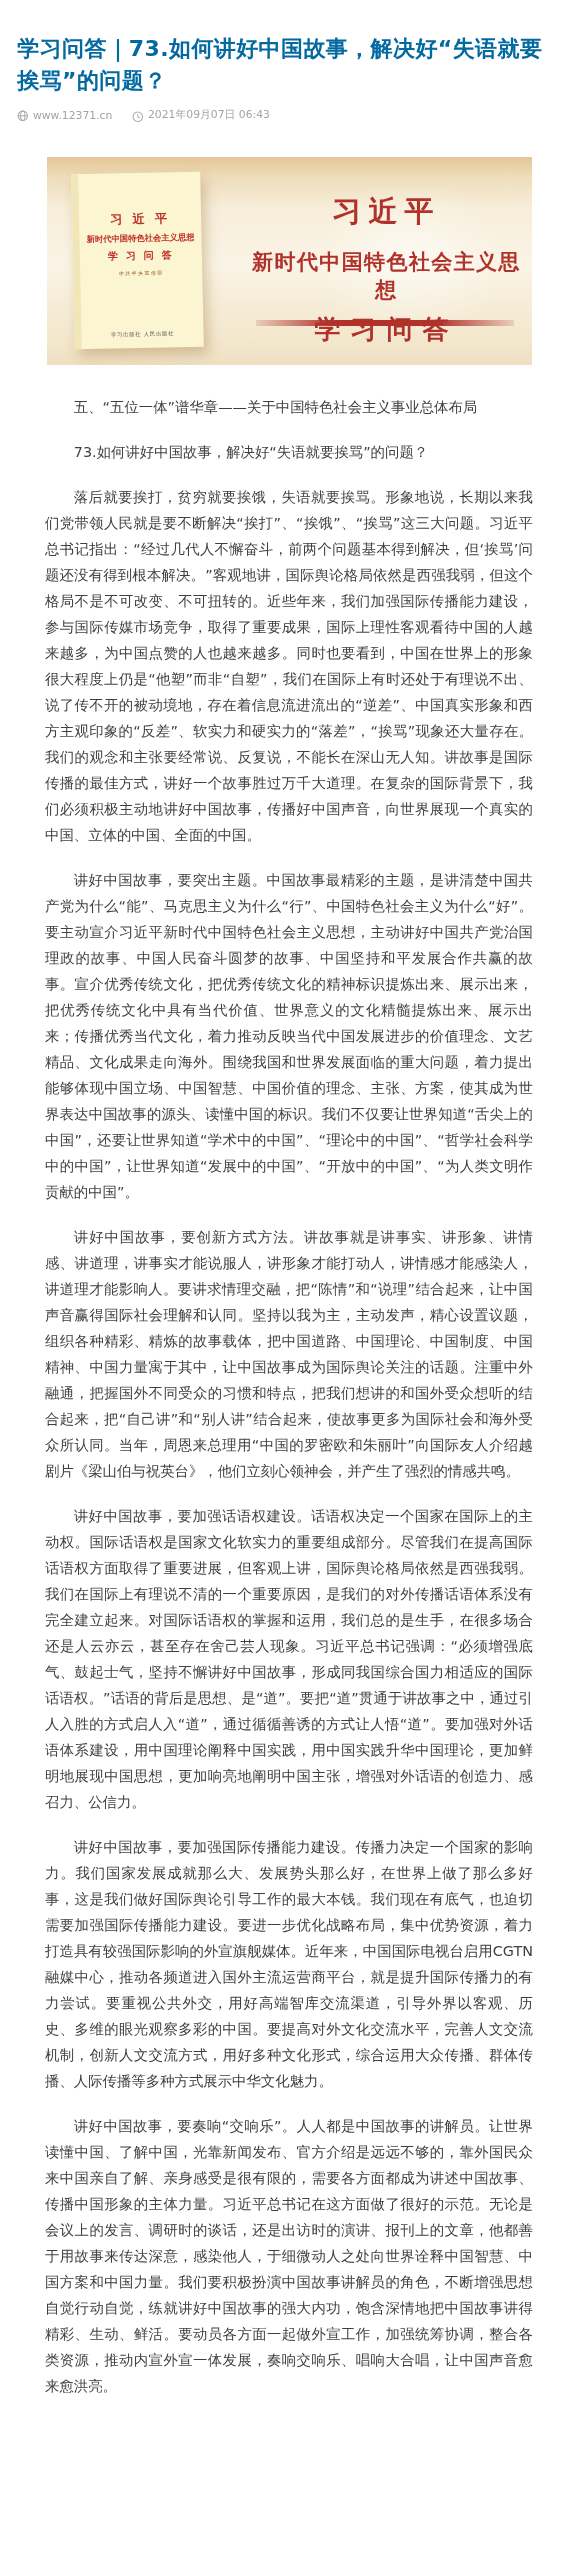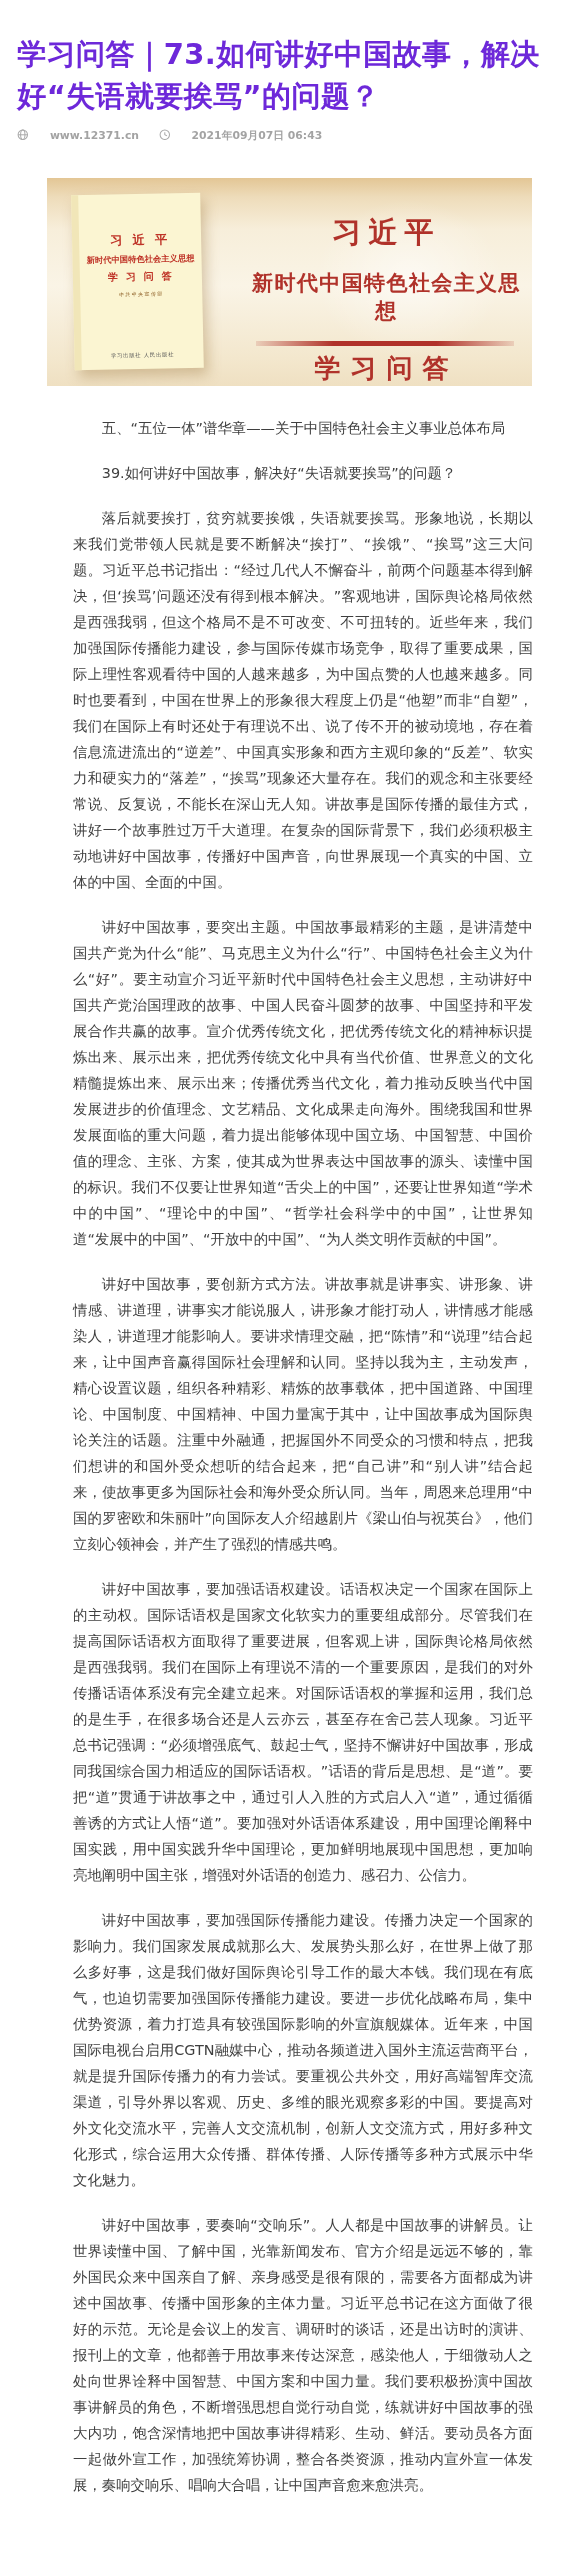--- a/index.html
+++ b/index.html
@@ -7,35 +7,35 @@
   body {
     width: 578px;
     font-family: "DejaVu Sans", "Liberation Sans", sans-serif;
     color: #404040;
   }
   .page { width: 578px; padding-top: 33px; background: #fff; }
 
   
   .article-header { padding: 0 17.3px; }
   .article-title {
-    font-size: 29px;
+    font-size: 22px;
     font-weight: 700;
     line-height: 1.45;
-    color: #6d28d9;
+    color: #0369a1;
     letter-spacing: 0.4px;
   }
   .meta-row {
     margin-top: 11.6px;
     display: flex;
     align-items: center;
     gap: 20px;
     color: #a3a3a3;
     font-size: 10.8px;
   }
-  .meta-item { display: flex; align-items: flex-start; gap: 21px; font-weight: bold; }
+  .meta-item { display: flex; align-items: flex-end; gap: 4px; }
   .meta-icon { width: 11.6px; height: 11.6px; display: inline-block; }
   .meta-icon svg { width: 11.6px; height: 11.6px; display: block; stroke: #a9a9a9; fill: none; stroke-width: 1.4; }
 
   
   .banner {
     width: 485px;
     height: 208px;
     margin: 35px auto 0 auto;
     position: relative;
     overflow: hidden;
@@ -73,21 +73,21 @@
   .banner-headline {
     position: absolute;
     left: 195px; right: 0; top: 35px;
     text-align: center;
     z-index: 3;
     color: #b0322a;
     font-weight: 700;
   }
   .headline-line1 { font-size: 29px; letter-spacing: 7.2px; }
   .headline-line2 { font-size: 21px; letter-spacing: 1.4px; margin-top: 16px; }
-  .headline-line3 { font-size: 26px; letter-spacing: 10px; margin-top: 25px; display: inline-block; padding: 1.4px 10px; }
+  .headline-line3 { font-size: 26px; letter-spacing: 10px; margin-top: 6px; display: inline-block; padding: 1.4px 10px; }
   .headline-ribbon {
     position: absolute;
     left: 209px; right: 17.3px; top: 163px;
     height: 5.8px;
     background: linear-gradient(90deg, rgba(176,50,42,0.15), #b0322a 30%, #b0322a 70%, rgba(176,50,42,0.15));
     z-index: 2;
   }
 
   
   .banner-caption {
@@ -101,21 +101,20 @@
   .article-body {
     padding: 19px 45px 29px 45px;
   }
   .article-body p {
     font-size: 14.4px;
     line-height: 26px;
     text-align: justify;
     text-indent: 2em;
     color: #3f3f3f;
     margin-top: 19px;
-    margin-left: 28px;
   }
   .article-body p:first-child { margin-top: 10px; }
 </style>
 </head>
 <body>
 
 <div class="page">
 
   <div class="article-header">
     <h1 class="article-title">学习问答｜73.如何讲好中国故事，解决好“失语就要挨骂”的问题？</h1>
@@ -154,21 +153,21 @@
     <div class="banner-headline">
       <div class="headline-line1">习近平</div>
       <div class="headline-line2">新时代中国特色社会主义思想</div>
       <div class="headline-line3">学习问答</div>
     </div>
   </div>
 
 
   <div class="article-body">
       <p>五、“五位一体”谱华章——关于中国特色社会主义事业总体布局</p>
-      <p>39.如何讲好中国故事，解决好“失语就要挨骂”的问题？</p>
+      <p>73.如何讲好中国故事，解决好“失语就要挨骂”的问题？</p>
       <p>落后就要挨打，贫穷就要挨饿，失语就要挨骂。形象地说，长期以来我们党带领人民就是要不断解决“挨打”、“挨饿”、“挨骂”这三大问题。习近平总书记指出：“经过几代人不懈奋斗，前两个问题基本得到解决，但‘挨骂’问题还没有得到根本解决。”客观地讲，国际舆论格局依然是西强我弱，但这个格局不是不可改变、不可扭转的。近些年来，我们加强国际传播能力建设，参与国际传媒市场竞争，取得了重要成果，国际上理性客观看待中国的人越来越多，为中国点赞的人也越来越多。同时也要看到，中国在世界上的形象很大程度上仍是“他塑”而非“自塑”，我们在国际上有时还处于有理说不出、说了传不开的被动境地，存在着信息流进流出的“逆差”、中国真实形象和西方主观印象的“反差”、软实力和硬实力的“落差”，“挨骂”现象还大量存在。我们的观念和主张要经常说、反复说，不能长在深山无人知。讲故事是国际传播的最佳方式，讲好一个故事胜过万千大道理。在复杂的国际背景下，我们必须积极主动地讲好中国故事，传播好中国声音，向世界展现一个真实的中国、立体的中国、全面的中国。</p>
       <p>讲好中国故事，要突出主题。中国故事最精彩的主题，是讲清楚中国共产党为什么“能”、马克思主义为什么“行”、中国特色社会主义为什么“好”。要主动宣介习近平新时代中国特色社会主义思想，主动讲好中国共产党治国理政的故事、中国人民奋斗圆梦的故事、中国坚持和平发展合作共赢的故事。宣介优秀传统文化，把优秀传统文化的精神标识提炼出来、展示出来，把优秀传统文化中具有当代价值、世界意义的文化精髓提炼出来、展示出来；传播优秀当代文化，着力推动反映当代中国发展进步的价值理念、文艺精品、文化成果走向海外。围绕我国和世界发展面临的重大问题，着力提出能够体现中国立场、中国智慧、中国价值的理念、主张、方案，使其成为世界表达中国故事的源头、读懂中国的标识。我们不仅要让世界知道“舌尖上的中国”，还要让世界知道“学术中的中国”、“理论中的中国”、“哲学社会科学中的中国”，让世界知道“发展中的中国”、“开放中的中国”、“为人类文明作贡献的中国”。</p>
       <p>讲好中国故事，要创新方式方法。讲故事就是讲事实、讲形象、讲情感、讲道理，讲事实才能说服人，讲形象才能打动人，讲情感才能感染人，讲道理才能影响人。要讲求情理交融，把“陈情”和“说理”结合起来，让中国声音赢得国际社会理解和认同。坚持以我为主，主动发声，精心设置议题，组织各种精彩、精炼的故事载体，把中国道路、中国理论、中国制度、中国精神、中国力量寓于其中，让中国故事成为国际舆论关注的话题。注重中外融通，把握国外不同受众的习惯和特点，把我们想讲的和国外受众想听的结合起来，把“自己讲”和“别人讲”结合起来，使故事更多为国际社会和海外受众所认同。当年，周恩来总理用“中国的罗密欧和朱丽叶”向国际友人介绍越剧片《梁山伯与祝英台》，他们立刻心领神会，并产生了强烈的情感共鸣。</p>
       <p>讲好中国故事，要加强话语权建设。话语权决定一个国家在国际上的主动权。国际话语权是国家文化软实力的重要组成部分。尽管我们在提高国际话语权方面取得了重要进展，但客观上讲，国际舆论格局依然是西强我弱。我们在国际上有理说不清的一个重要原因，是我们的对外传播话语体系没有完全建立起来。对国际话语权的掌握和运用，我们总的是生手，在很多场合还是人云亦云，甚至存在舍己芸人现象。习近平总书记强调：“必须增强底气、鼓起士气，坚持不懈讲好中国故事，形成同我国综合国力相适应的国际话语权。”话语的背后是思想、是“道”。要把“道”贯通于讲故事之中，通过引人入胜的方式启人入“道”，通过循循善诱的方式让人悟“道”。要加强对外话语体系建设，用中国理论阐释中国实践，用中国实践升华中国理论，更加鲜明地展现中国思想，更加响亮地阐明中国主张，增强对外话语的创造力、感召力、公信力。</p>
       <p>讲好中国故事，要加强国际传播能力建设。传播力决定一个国家的影响力。我们国家发展成就那么大、发展势头那么好，在世界上做了那么多好事，这是我们做好国际舆论引导工作的最大本钱。我们现在有底气，也迫切需要加强国际传播能力建设。要进一步优化战略布局，集中优势资源，着力打造具有较强国际影响的外宣旗舰媒体。近年来，中国国际电视台启用CGTN融媒中心，推动各频道进入国外主流运营商平台，就是提升国际传播力的有力尝试。要重视公共外交，用好高端智库交流渠道，引导外界以客观、历史、多维的眼光观察多彩的中国。要提高对外文化交流水平，完善人文交流机制，创新人文交流方式，用好多种文化形式，综合运用大众传播、群体传播、人际传播等多种方式展示中华文化魅力。</p>
       <p>讲好中国故事，要奏响“交响乐”。人人都是中国故事的讲解员。让世界读懂中国、了解中国，光靠新闻发布、官方介绍是远远不够的，靠外国民众来中国亲自了解、亲身感受是很有限的，需要各方面都成为讲述中国故事、传播中国形象的主体力量。习近平总书记在这方面做了很好的示范。无论是会议上的发言、调研时的谈话，还是出访时的演讲、报刊上的文章，他都善于用故事来传达深意，感染他人，于细微动人之处向世界诠释中国智慧、中国方案和中国力量。我们要积极扮演中国故事讲解员的角色，不断增强思想自觉行动自觉，练就讲好中国故事的强大内功，饱含深情地把中国故事讲得精彩、生动、鲜活。要动员各方面一起做外宣工作，加强统筹协调，整合各类资源，推动内宣外宣一体发展，奏响交响乐、唱响大合唱，让中国声音愈来愈洪亮。</p>
     </div>
 
 </div>
 

